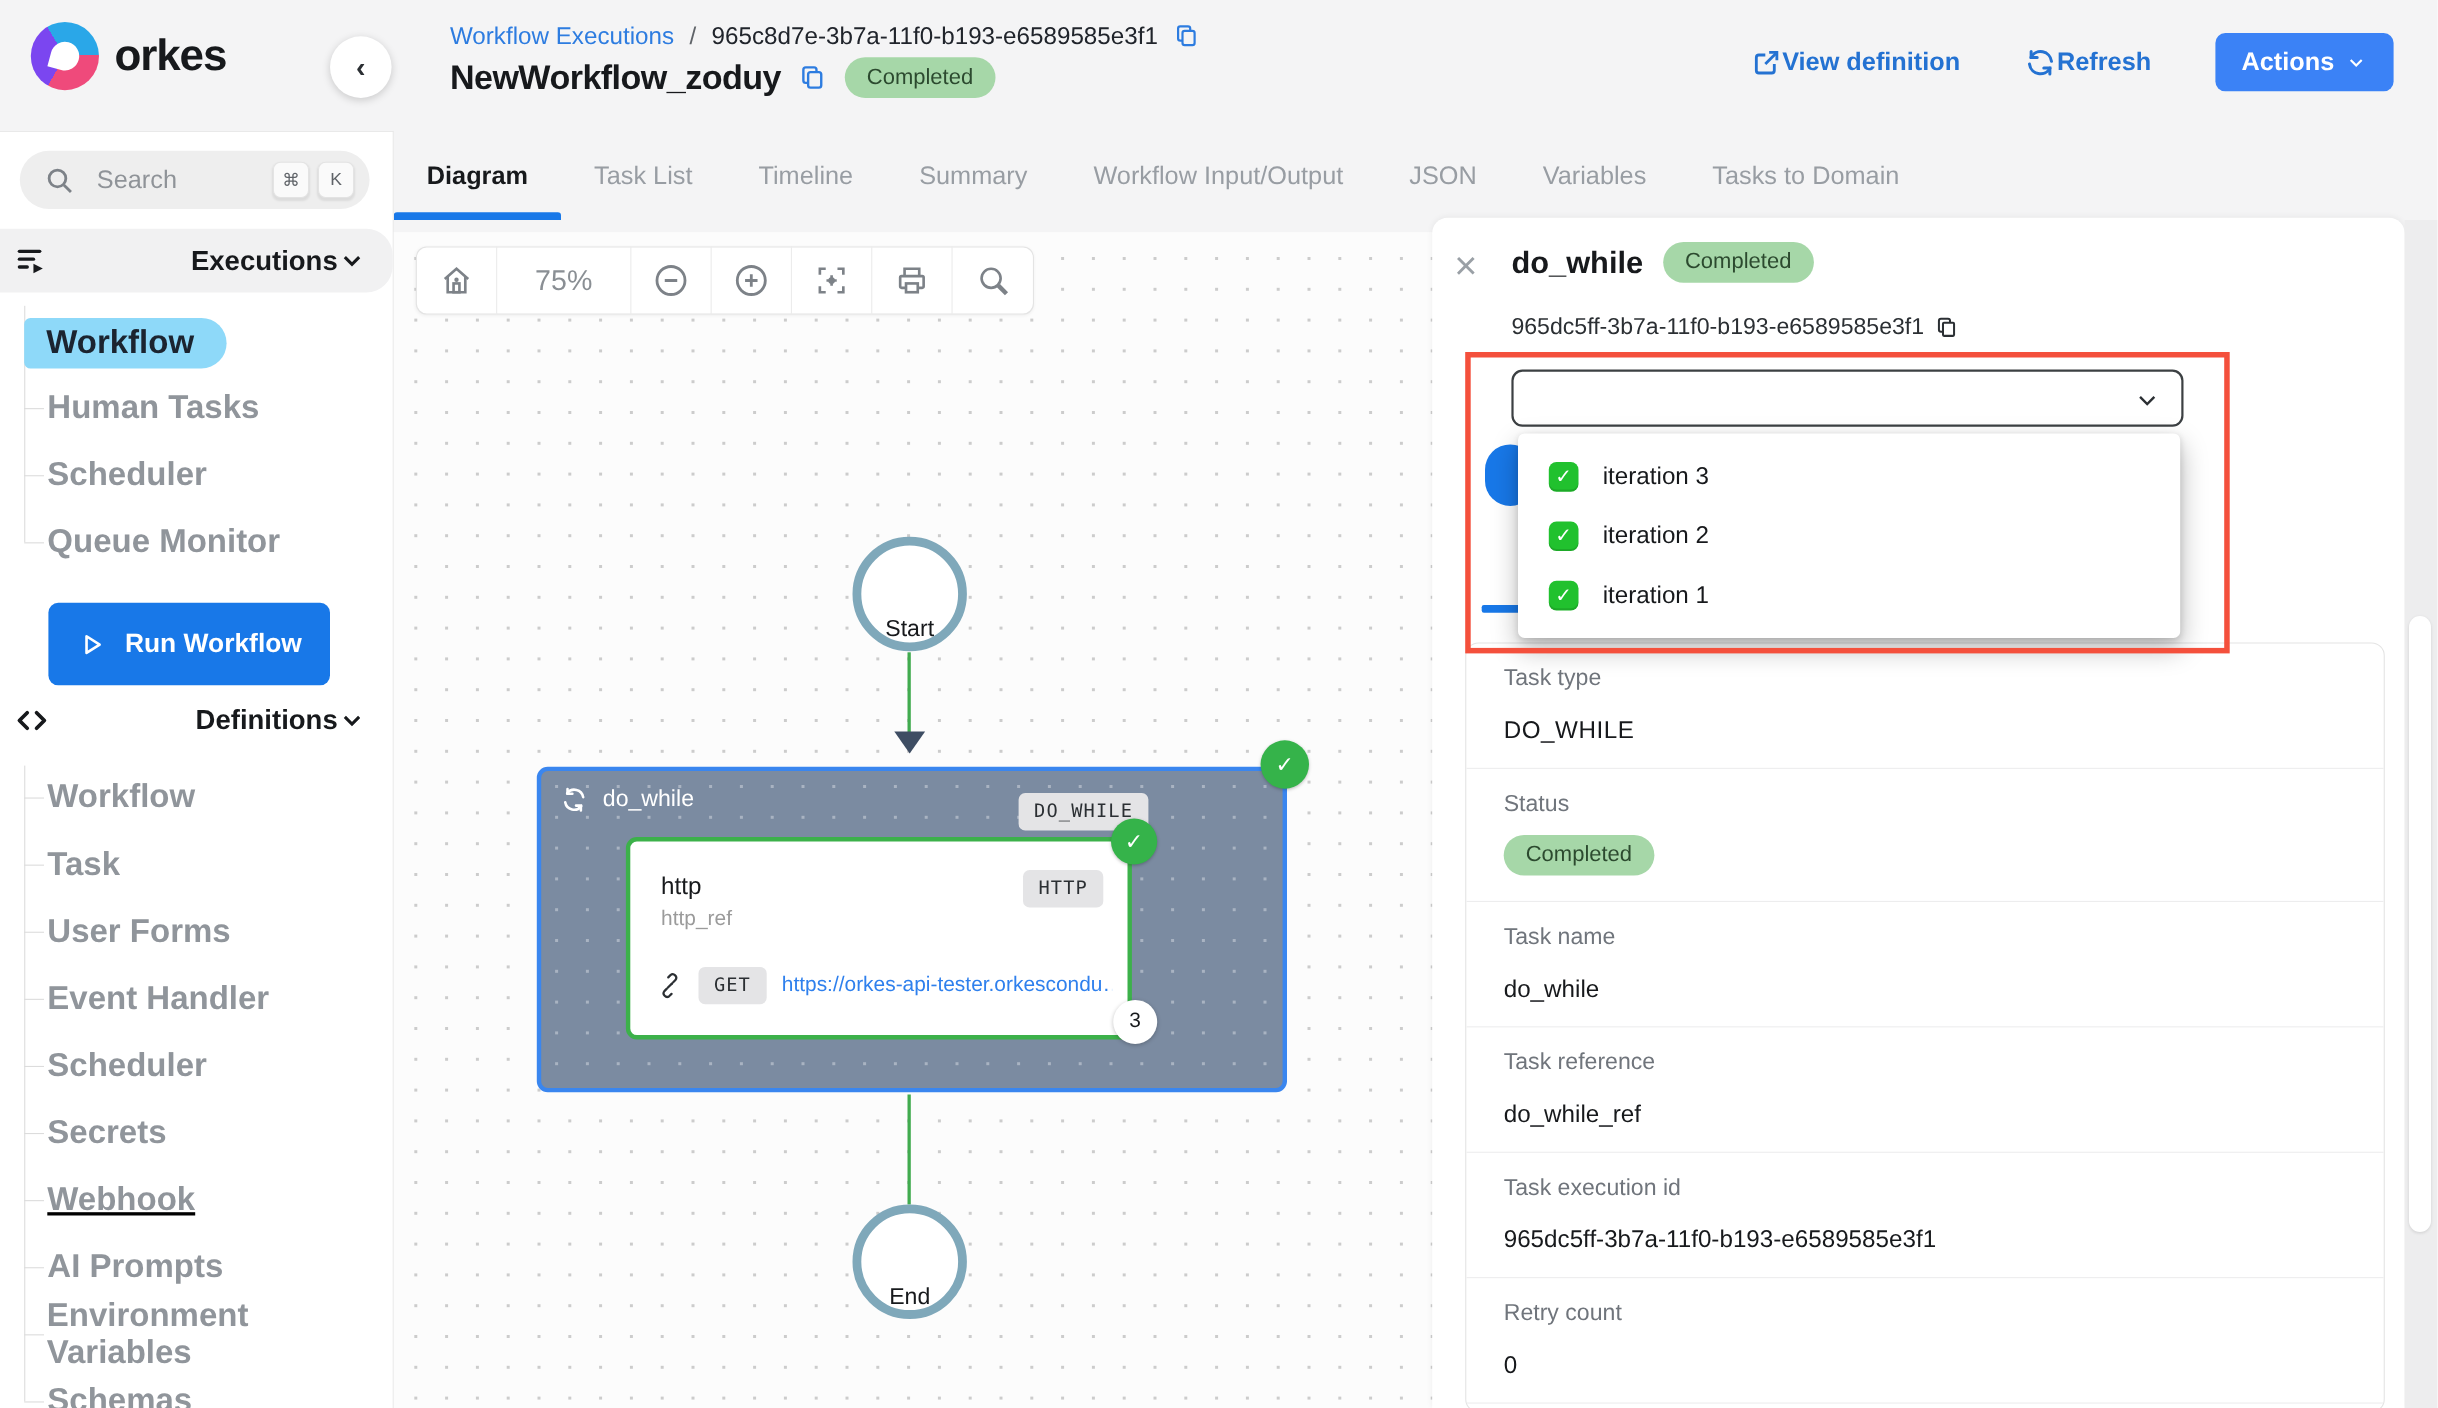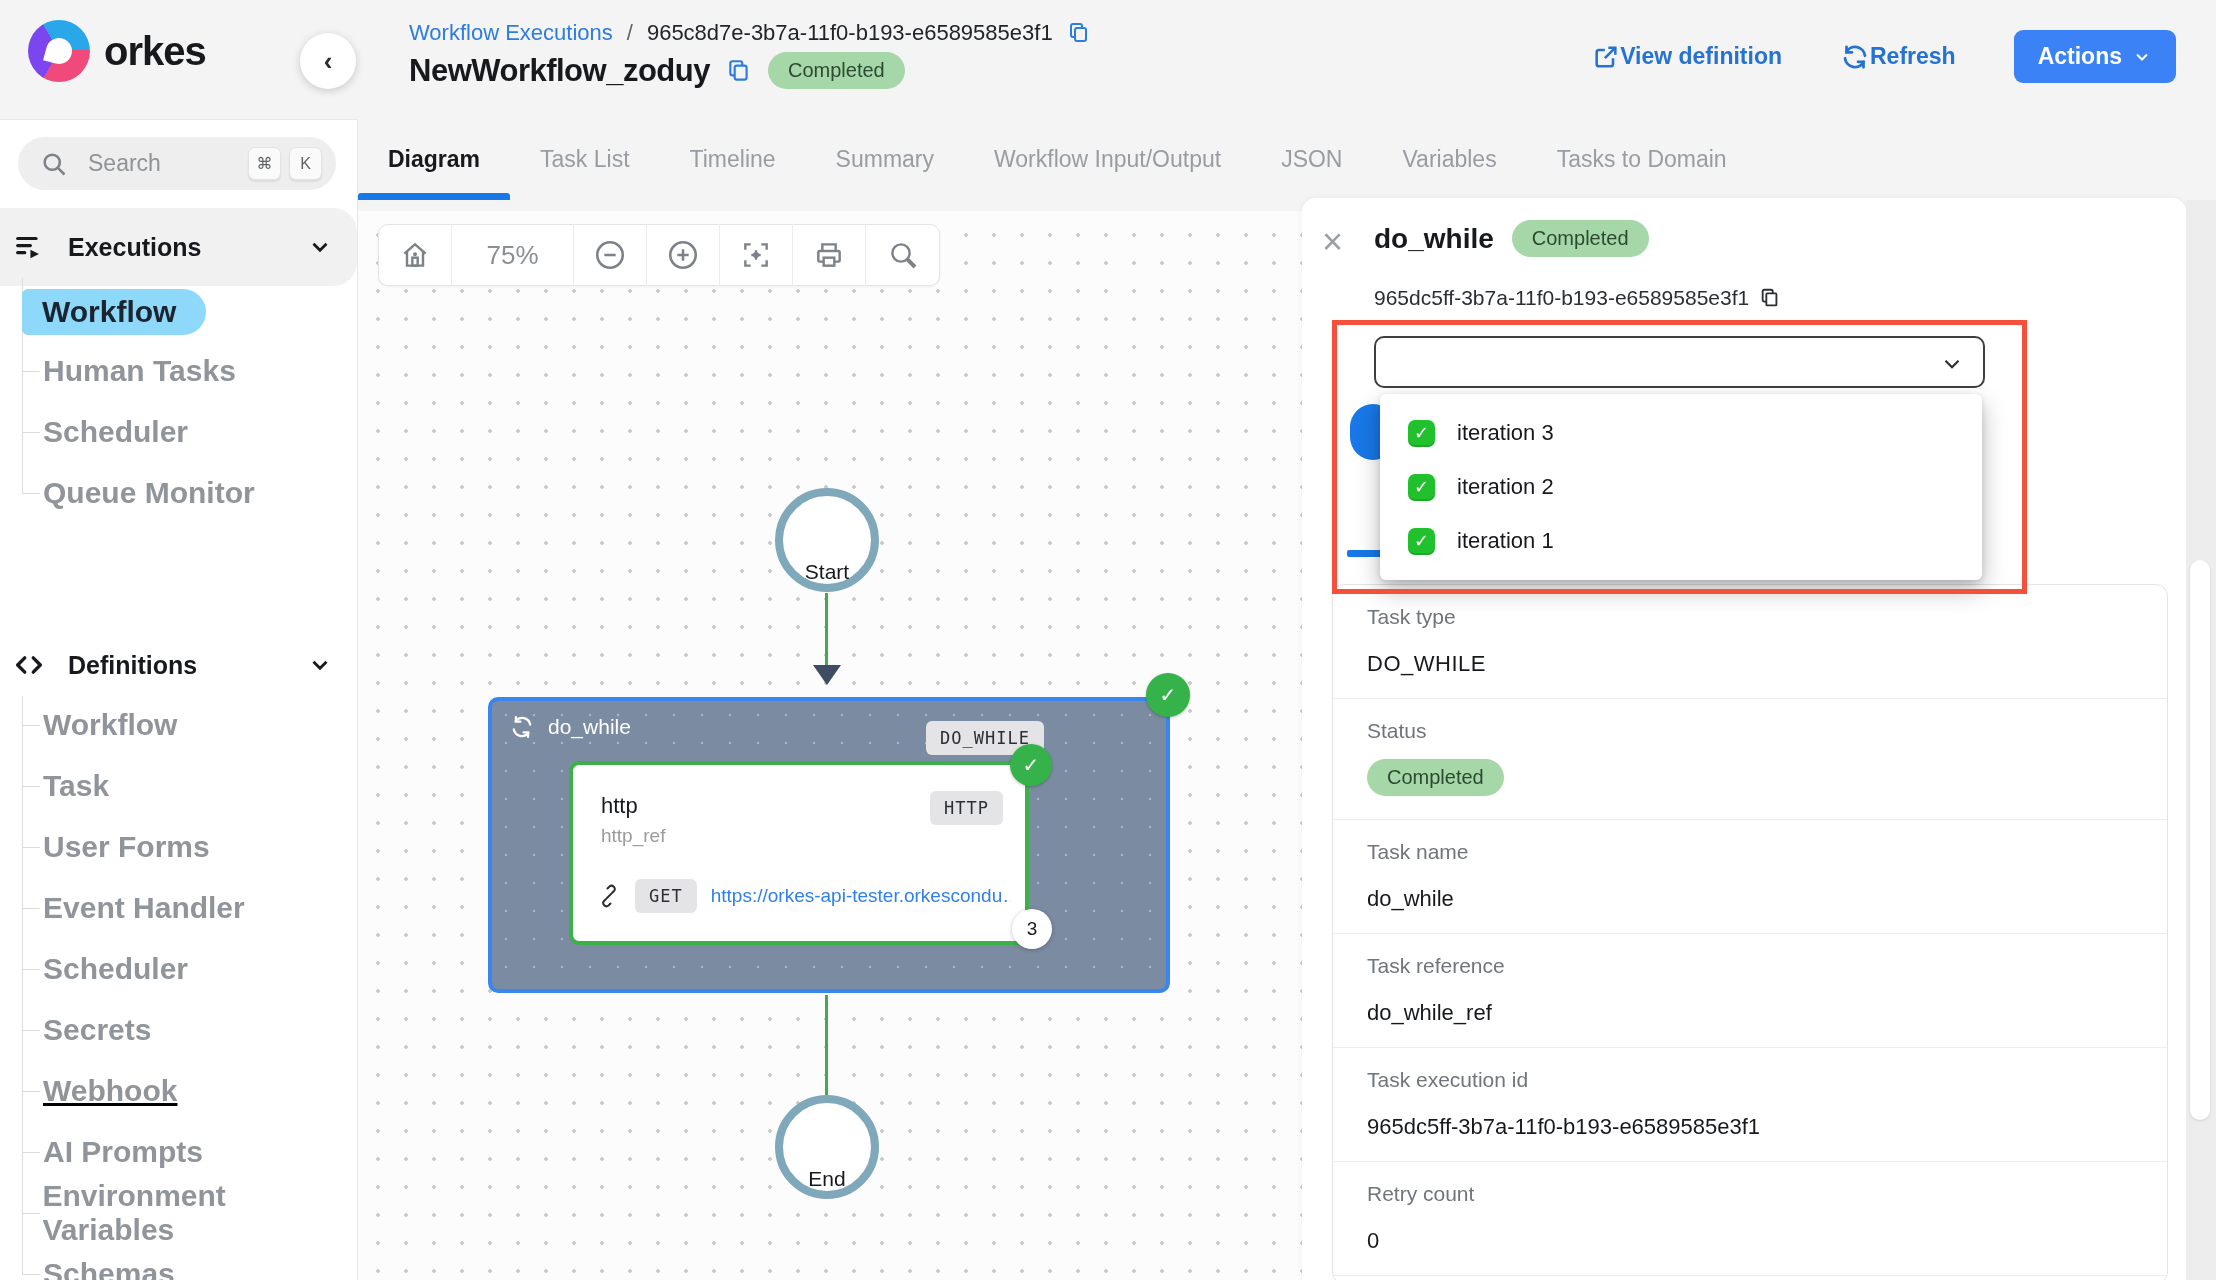--- a/index.html
+++ b/index.html
@@ -30,21 +30,21 @@
   .tabsbar { position:absolute; left:358px; top:119px; width:1858px; height:81px; display:flex; align-items:center; }
   .tab { font-size:23px; color:#989da3; padding:0 30px; height:81px; display:flex; align-items:center; position:relative; }
   .tab.active { color:#17191c; font-weight:600; }
   .tab.active::after { content:""; position:absolute; left:0; right:0; bottom:0; height:7px; background:#1878e8; border-radius:3px 3px 0 0; }
 
   
   .sidebar { position:absolute; left:0; top:119px; width:358px; height:1161px; background:#fff; border-top:1px solid #e9e9e9; border-right:1px solid #e7e7e7; }
   .search-box { position:absolute; left:18px; top:17px; width:318px; height:53px; background:#eeeeee; border-radius:27px; display:flex; align-items:center; padding:0 14px 0 22px; }
   .search-box .ph { color:#8f9398; font-size:23px; margin-left:20px; flex:1; }
   .kbd { width:33px; height:33px; background:#fafafa; border:1px solid #e3e3e3; border-radius:7px; box-shadow:0 2px 2px rgba(0,0,0,.08); display:flex; align-items:center; justify-content:center; font-size:16px; color:#5f6368; margin-left:8px; }
-  .section-head { position:absolute; left:0; width:357px; height:78px; display:flex; align-items:center; padding:0 24px 0 12px; }
+  .section-head { position:absolute; left:0; width:357px; height:58px; display:flex; align-items:center; padding:0 24px 0 12px;text-align:right; }
   .section-head.band { background:#f1f1f2; border-radius:0 24px 24px 0; }
   .section-title { font-size:25px; font-weight:700; color:#17191c; margin-left:22px; flex:1; }
   .tree { position:absolute; left:0; width:357px; }
   .tree-line { position:absolute; left:22px; top:0; width:1px; background:#dcdcdc; }
   .tree-item { position:absolute; left:0; height:44px; display:flex; align-items:center; }
   .tree-item .tick { width:18px; height:1px; background:#dcdcdc; margin-left:22px; }
   .tree-item .lbl { font-size:30px; color:#90959b; font-weight:600; margin-left:3px; }
   .tree-item.active-pill { left:22px; background:#8ed9f9; border-radius:6px 24px 24px 6px; padding:0 30px 0 0; height:46px; }
   .tree-item.active-pill .lbl { color:#1b2430; font-weight:700; margin-left:20px; }
   .run-btn { position:absolute; left:44px; top:428px; width:256px; height:75px; background:#1878e8; border:none; border-radius:9px; color:#fff; font-size:24px; font-weight:700; display:flex; align-items:center; justify-content:center; gap:18px; }
@@ -222,20 +222,28 @@
       <div class="tree-item" style="top:132px;">
         <span class="tick"></span>
           <span class="lbl">Scheduler</span>
       </div>
       <div class="tree-item" style="top:193px;">
         <span class="tick"></span>
           <span class="lbl">Queue Monitor</span>
       </div>
     </div>
 
+    <button class="run-btn">
+      <span class="ic">
+        <svg width="26" height="26" viewBox="0 0 24 24" fill="none" stroke="#fff" stroke-width="2.2" stroke-linejoin="round">
+            <path d="M8 5v14l11-7z"></path>
+          </svg>
+      </span>
+      <span>Run Workflow</span>
+    </button>
 
     <div class="section-head" style="top:506px;">
       <span class="ic">
         <svg width="34" height="34" viewBox="0 0 24 24" fill="none" stroke="#17191c" stroke-width="2.4" stroke-linecap="round" stroke-linejoin="round">
             <path d="M9 7l-5 5 5 5"></path>
             <path d="M15 7l5 5-5 5"></path>
           </svg>
       </span>
       <span class="section-title">Definitions</span>
       <span class="ic">

